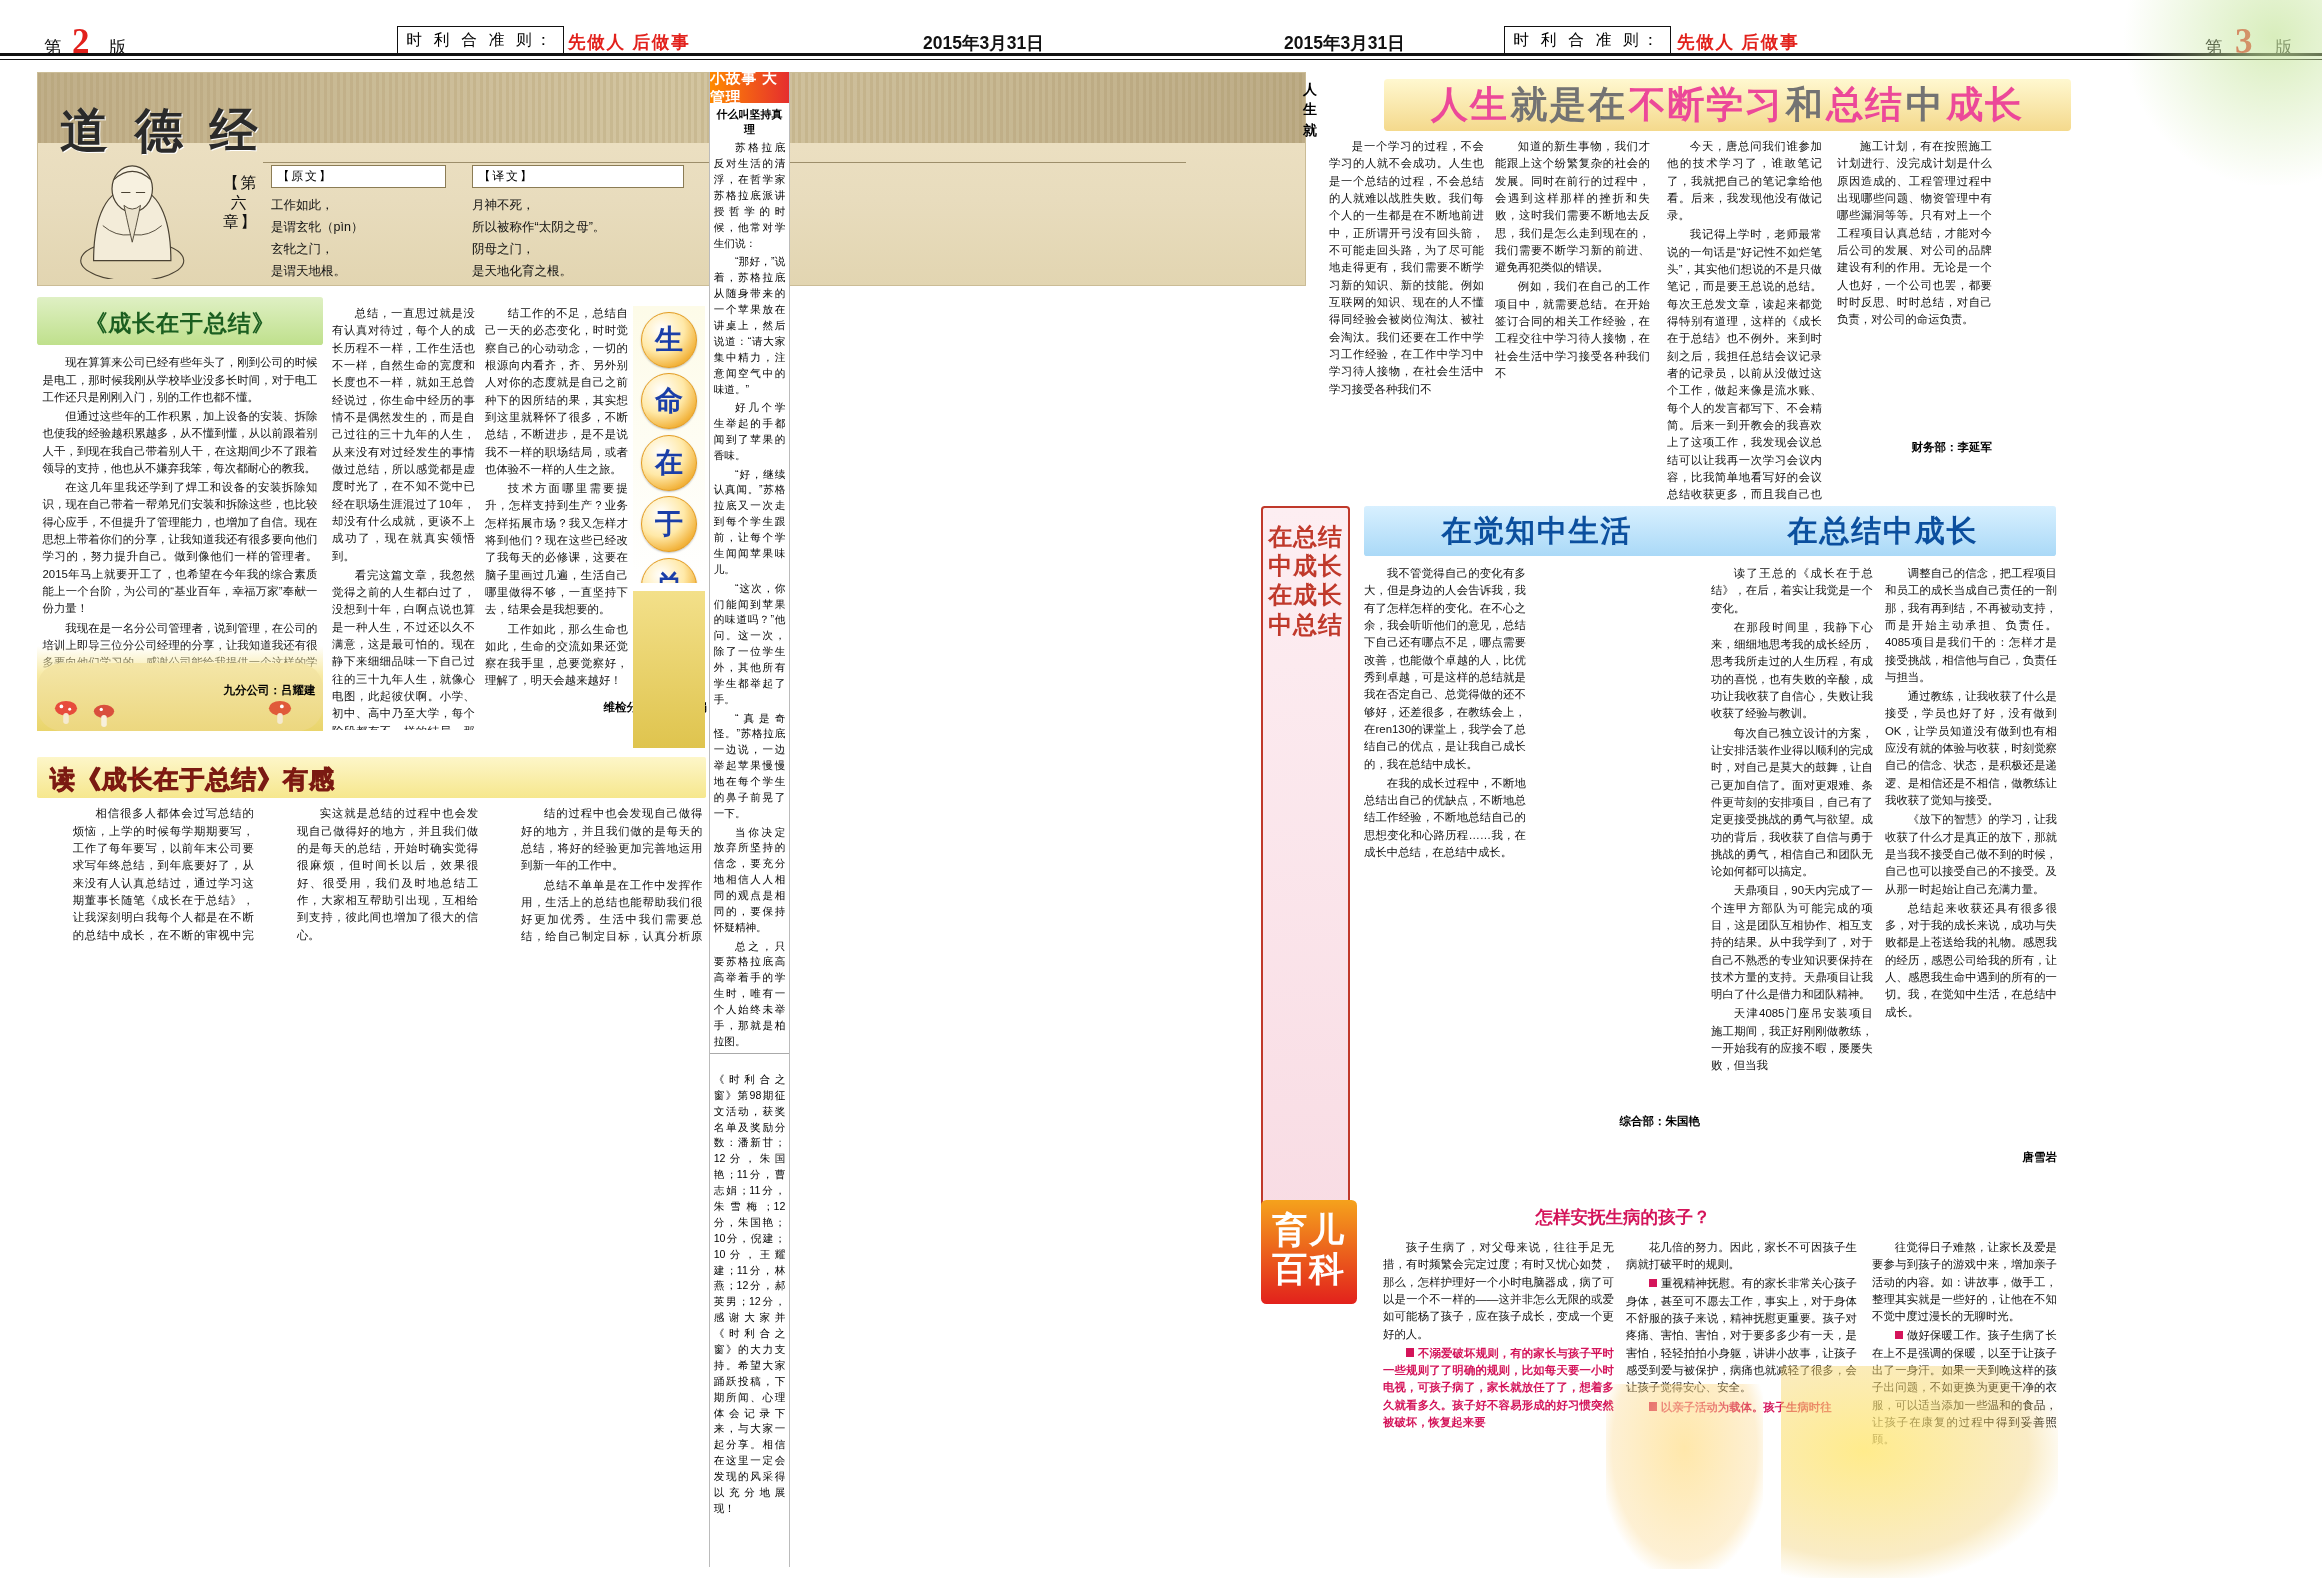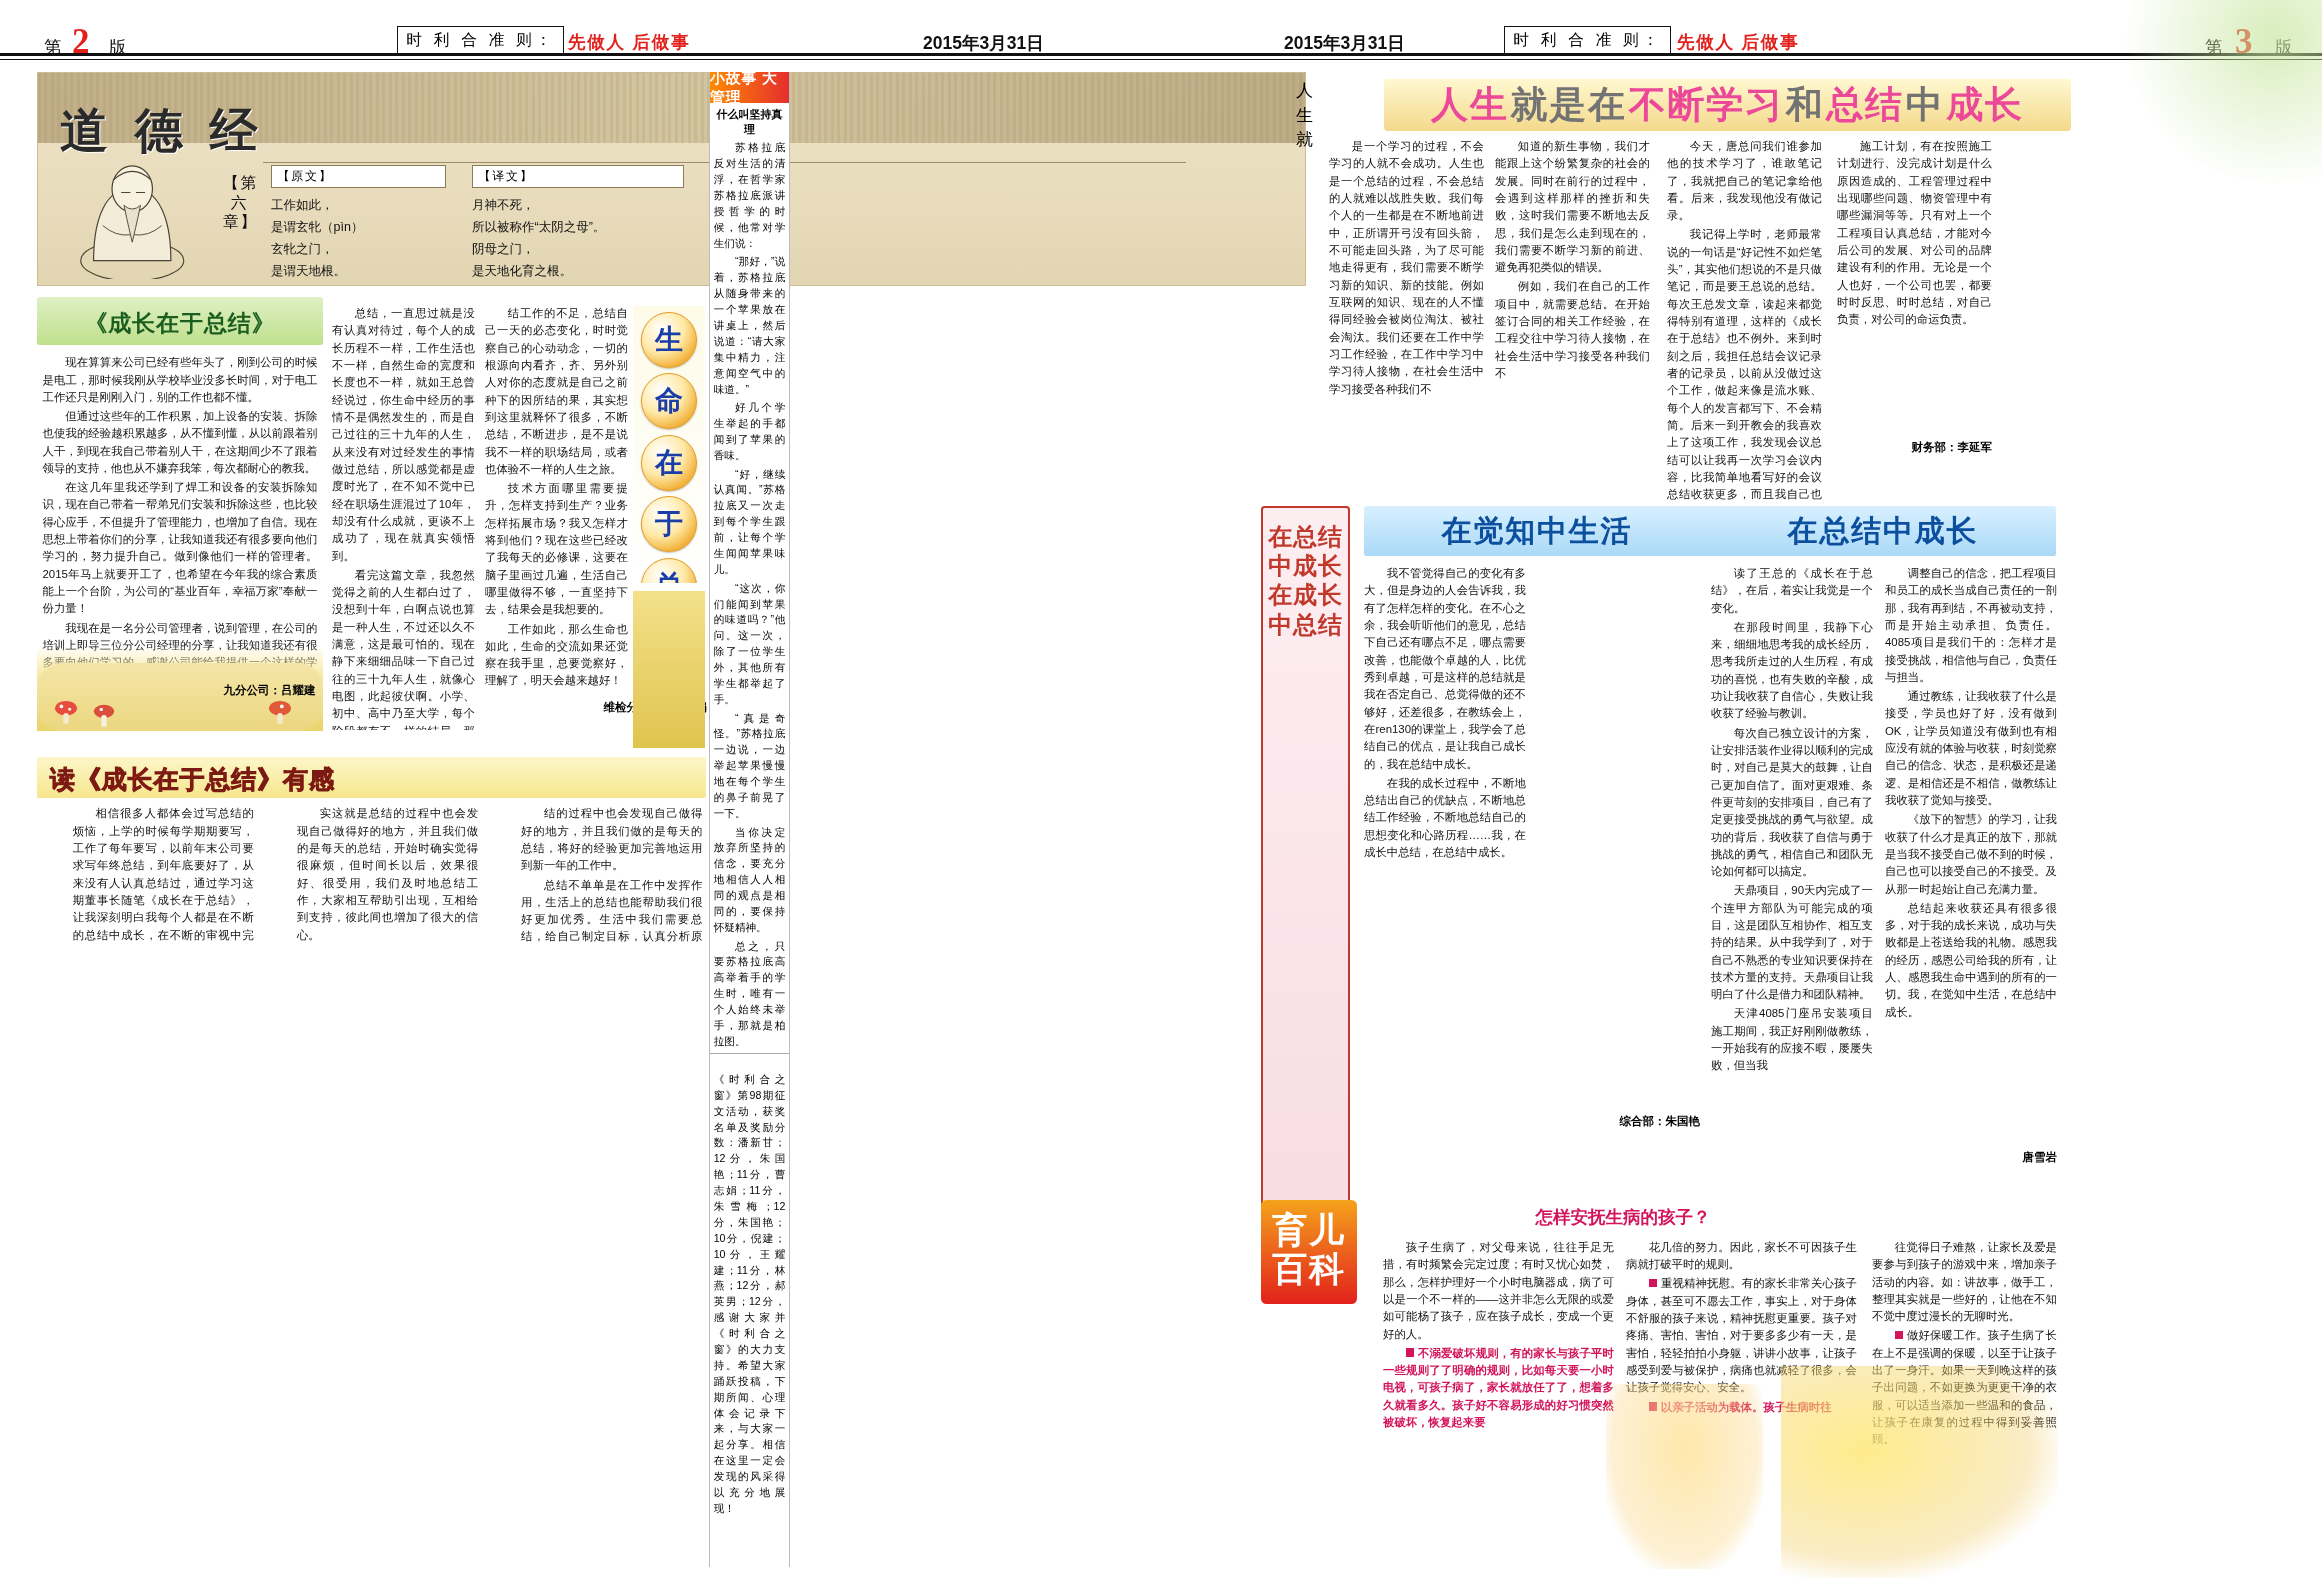--- a/index.html
+++ b/index.html
@@ -79,21 +79,21 @@
   .cs-text{font-size:10.6px;line-height:1.5;padding:0 3.7px;text-align:justify;}
 
   
   #rtitle{left:1384px;top:79px;width:687px;height:52px;}
   .rt-bg{position:absolute;inset:0;background:linear-gradient(180deg,#fff8d0,#f4d98c);border-radius:3.7px;}
   .rt-txt{position:absolute;inset:0;display:flex;align-items:center;justify-content:center;gap:1.8px;
     font-family:"Liberation Serif",serif;font-size:37px;font-weight:bold;letter-spacing:1.8px;}
   .rt-dark{color:#737373;}
   .rt-red{color:#ec4899;}
   #life-vert{left:1296px;top:79px;width:28px;}
-  .vt{font-size:17px;line-height:1.45;text-align:left;}
+  .vt{font-size:14px;line-height:1.45;text-align:center;font-weight:bold;}
   #rcol1{left:1329px;top:138px;width:155px;}
   #rcol2{left:1495px;top:138px;width:155px;}
   #rcol3{left:1667px;top:138px;width:155px;}
   #rcol4{left:1837px;top:138px;width:155px;}
   #rsig1{left:1837px;top:434px;width:155px;}
 
   #banner-vert{left:1261px;top:506px;width:89px;height:760px;
     background:linear-gradient(180deg,#fdeef2,#f8dbe3);border:2.8px double #c0392b;border-radius:3.7px;}
   .bv-inner{padding:14.8px 0;text-align:center;font-family:"Liberation Serif",serif;font-size:24px;font-weight:bold;color:#c0392b;line-height:1.22;letter-spacing:0.9px;}
 

